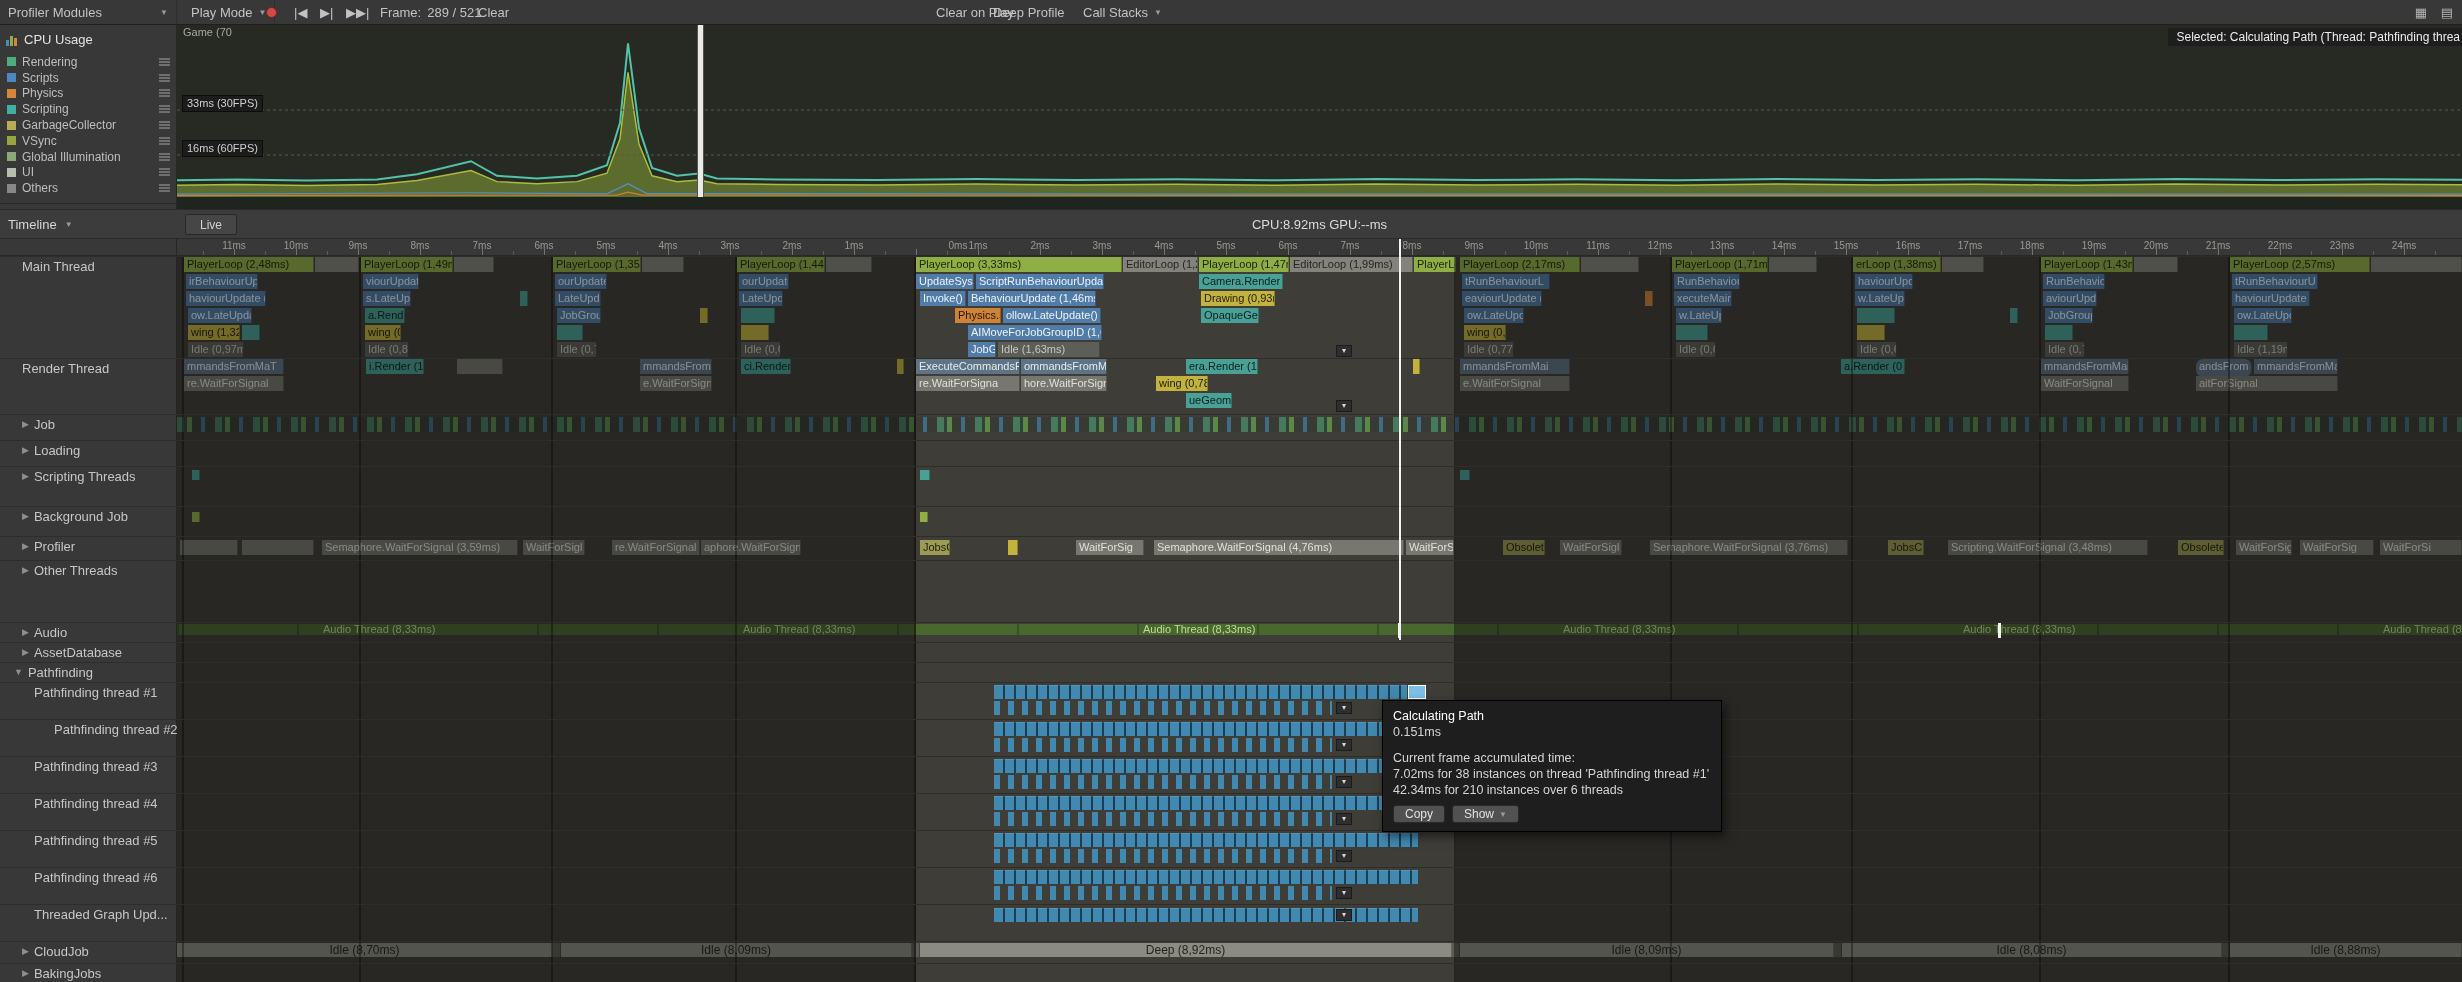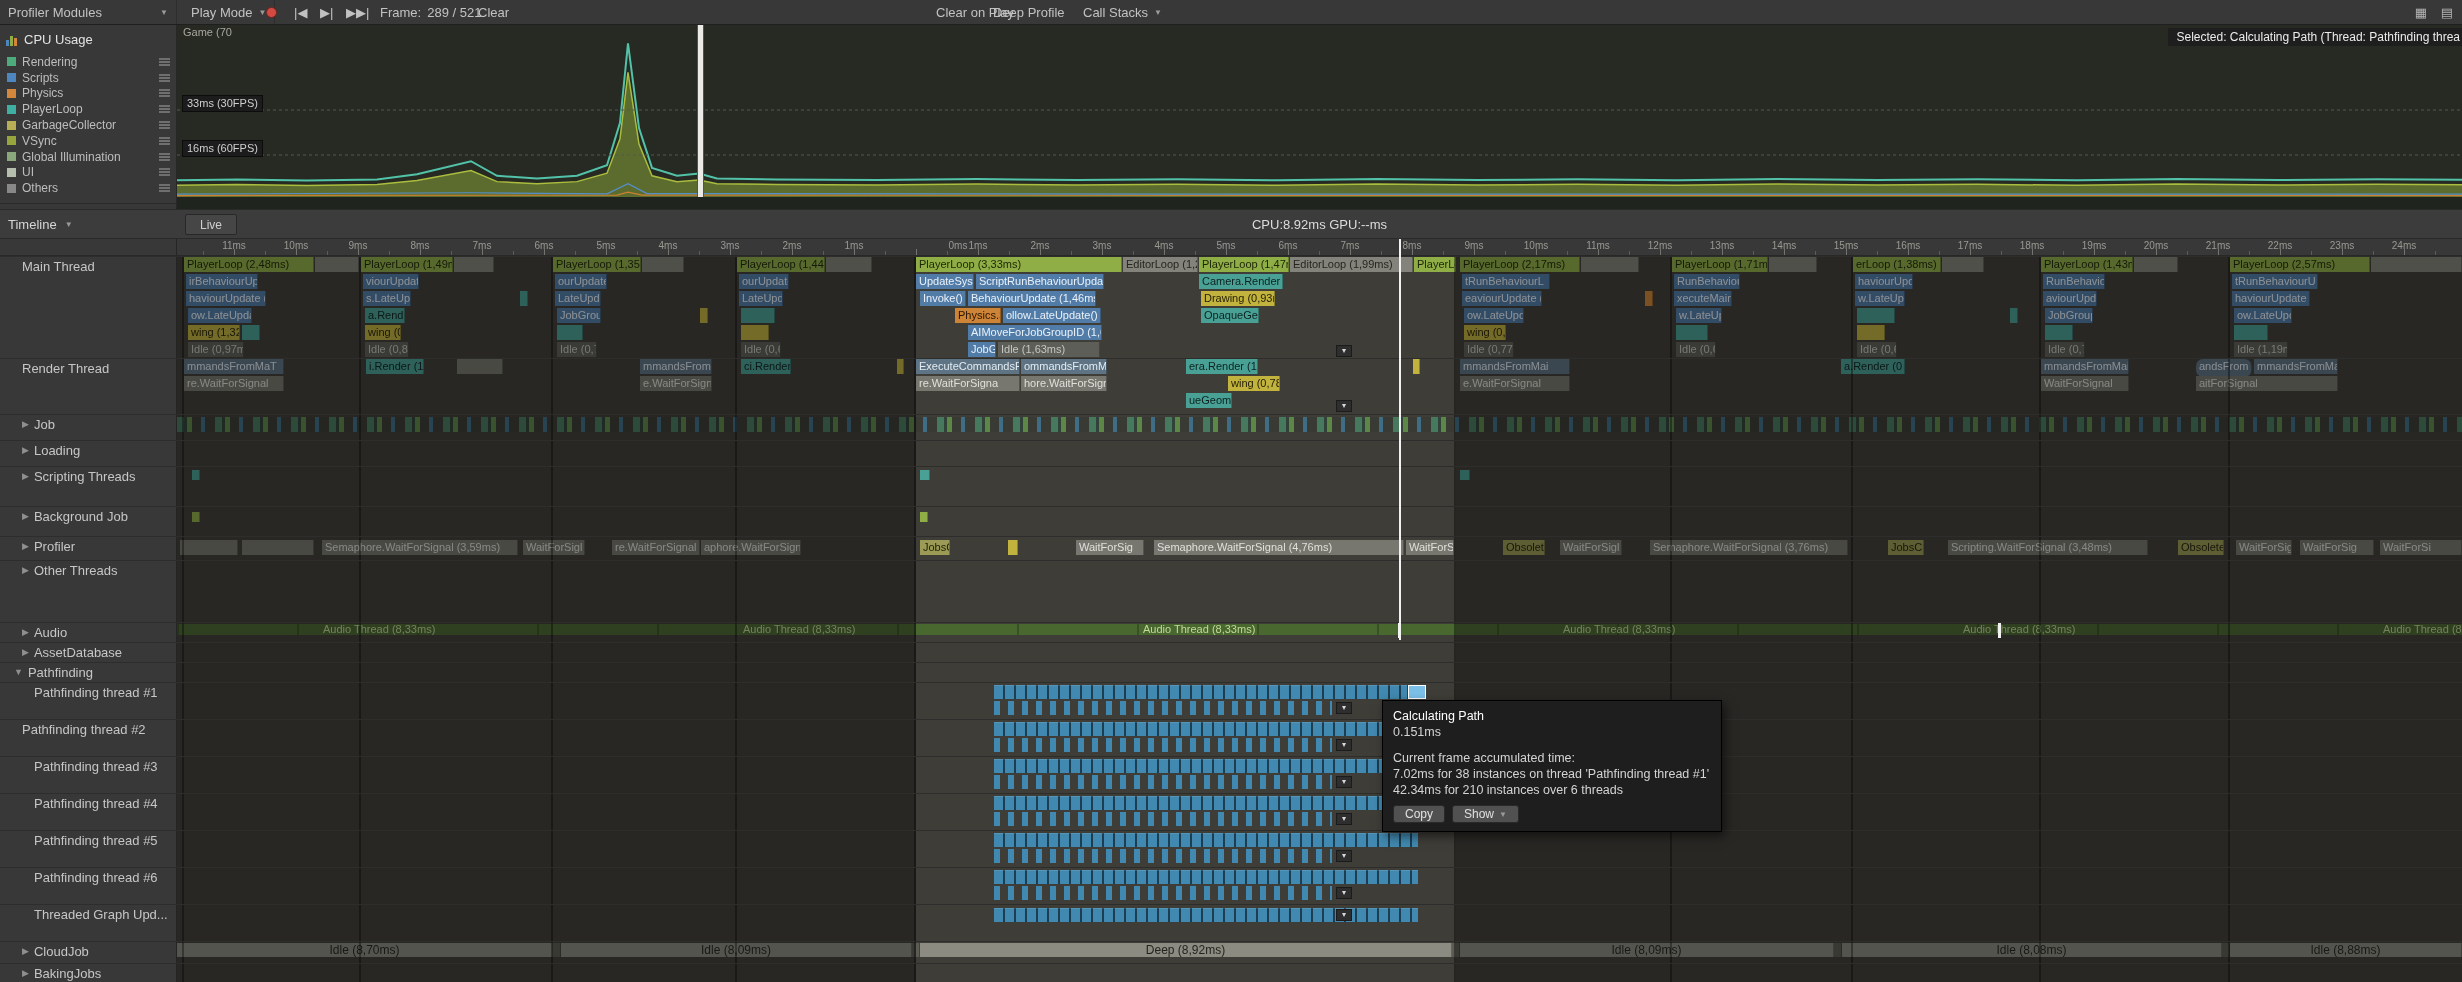--- a/index.html
+++ b/index.html
@@ -166,21 +166,21 @@
           <div class="legend-swatch" style="background: rgb(212, 135, 60);"></div>
           <span>Physics</span>
           <div class="legend-meter">
             <i></i>
             <i></i>
             <i></i>
           </div>
         </div>
         <div class="legend-row">
           <div class="legend-swatch" style="background: rgb(63, 175, 164);"></div>
-          <span>PlayerLoop</span>
+          <span>Scripting</span>
           <div class="legend-meter">
             <i></i>
             <i></i>
             <i></i>
           </div>
         </div>
         <div class="legend-row">
           <div class="legend-swatch" style="background: rgb(184, 172, 84);"></div>
           <span>GarbageCollector</span>
           <div class="legend-meter">
@@ -452,21 +452,21 @@
           <span class="arrow">▶</span>
           <span>AssetDatabase</span>
         </div>
         <div class="track-label" style="top: 406px; height: 20px; padding-left: 14px;">
           <span class="arrow">▼</span>
           <span>Pathfinding</span>
         </div>
         <div class="track-label" style="top: 426px; height: 37px; padding-left: 34px;">
           <span>Pathfinding thread #1</span>
         </div>
-        <div class="track-label" style="top: 463px; height: 37px; padding-left: 22px;">
+        <div class="track-label" style="top: 463px; height: 37px; padding-left: 54px;">
           <span>Pathfinding thread #2</span>
         </div>
         <div class="track-label" style="top: 500px; height: 37px; padding-left: 34px;">
           <span>Pathfinding thread #3</span>
         </div>
         <div class="track-label" style="top: 537px; height: 37px; padding-left: 34px;">
           <span>Pathfinding thread #4</span>
         </div>
         <div class="track-label" style="top: 574px; height: 37px; padding-left: 34px;">
           <span>Pathfinding thread #5</span>
@@ -608,21 +608,21 @@
       <div class="blk c-sem" style="left: 457px; top: 103px; width: 46px; height: 15px; line-height: 15px;"></div>
       <div class="blk c-steel" style="left: 640px; top: 103px; width: 72px; height: 15px; line-height: 15px;">mmandsFromN</div>
       <div class="blk c-sem" style="left: 640px; top: 120px; width: 72px; height: 15px; line-height: 15px;">e.WaitForSign</div>
       <div class="blk c-teal" style="left: 741px; top: 103px; width: 50px; height: 15px; line-height: 15px;">ci.Render (0</div>
       <div class="blk c-yellow" style="left: 897px; top: 103px; width: 7px; height: 15px; line-height: 15px;"></div>
       <div class="blk c-steel" style="left: 916px; top: 103px; width: 104px; height: 15px; line-height: 15px;">ExecuteCommandsFromMai</div>
       <div class="blk c-steel" style="left: 1021px; top: 103px; width: 86px; height: 15px; line-height: 15px;">ommandsFromMain</div>
       <div class="blk c-teal" style="left: 1186px; top: 103px; width: 72px; height: 15px; line-height: 15px;">era.Render (1,2</div>
       <div class="blk c-sem" style="left: 916px; top: 120px; width: 104px; height: 15px; line-height: 15px;">re.WaitForSigna</div>
       <div class="blk c-sem" style="left: 1021px; top: 120px; width: 86px; height: 15px; line-height: 15px;">hore.WaitForSignal (1</div>
-      <div class="blk c-yellow" style="left: 1228px; top: 120px; width: 52px; height: 15px; line-height: 15px;">wing (0,78</div>
+      <div class="blk c-yellow" style="left: 1156px; top: 120px; width: 52px; height: 15px; line-height: 15px;">wing (0,78</div>
       <div class="blk c-teal" style="left: 1186px; top: 137px; width: 46px; height: 15px; line-height: 15px;">ueGeome</div>
       <div class="blk c-yellow" style="left: 1413px; top: 103px; width: 7px; height: 15px; line-height: 15px;"></div>
       <div class="blk c-steel" style="left: 1460px; top: 103px; width: 110px; height: 15px; line-height: 15px;">mmandsFromMai</div>
       <div class="blk c-sem" style="left: 1460px; top: 120px; width: 110px; height: 15px; line-height: 15px;">e.WaitForSignal</div>
       <div class="blk c-teal" style="left: 1841px; top: 103px; width: 64px; height: 15px; line-height: 15px;">a.Render (0</div>
       <div class="blk c-steel" style="left: 2041px; top: 103px; width: 88px; height: 15px; line-height: 15px;">mmandsFromMai</div>
       <div class="blk c-sem" style="left: 2041px; top: 120px; width: 88px; height: 15px; line-height: 15px;">WaitForSignal</div>
       <div class="blk c-steel" style="left: 2196px; top: 103px; width: 56px; height: 18px; line-height: 15px; border-radius: 7px;">andsFrom</div>
       <div class="blk c-steel" style="left: 2254px; top: 103px; width: 84px; height: 15px; line-height: 15px;">mmandsFromMai</div>
       <div class="blk c-sem" style="left: 2196px; top: 120px; width: 142px; height: 15px; line-height: 15px;">aitForSignal</div>

